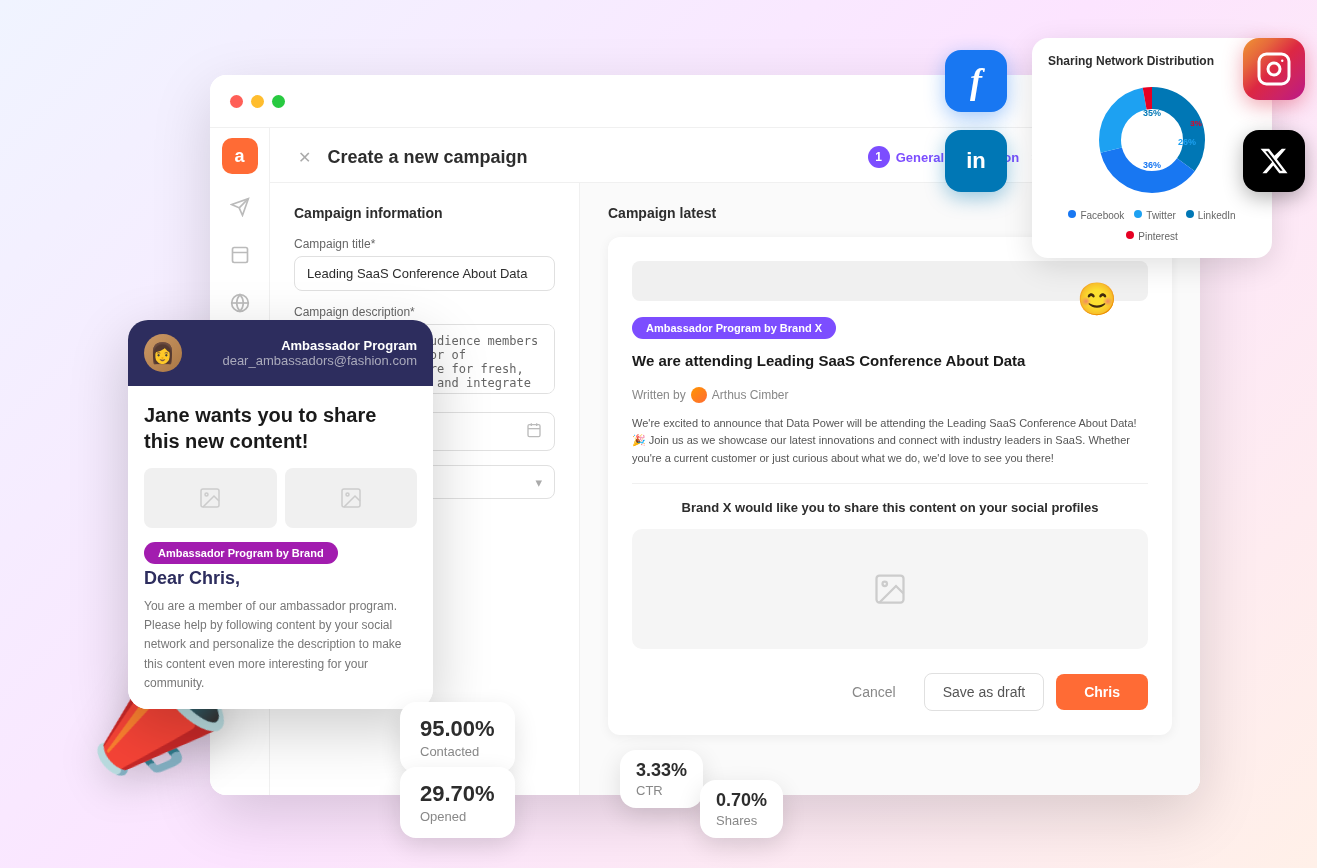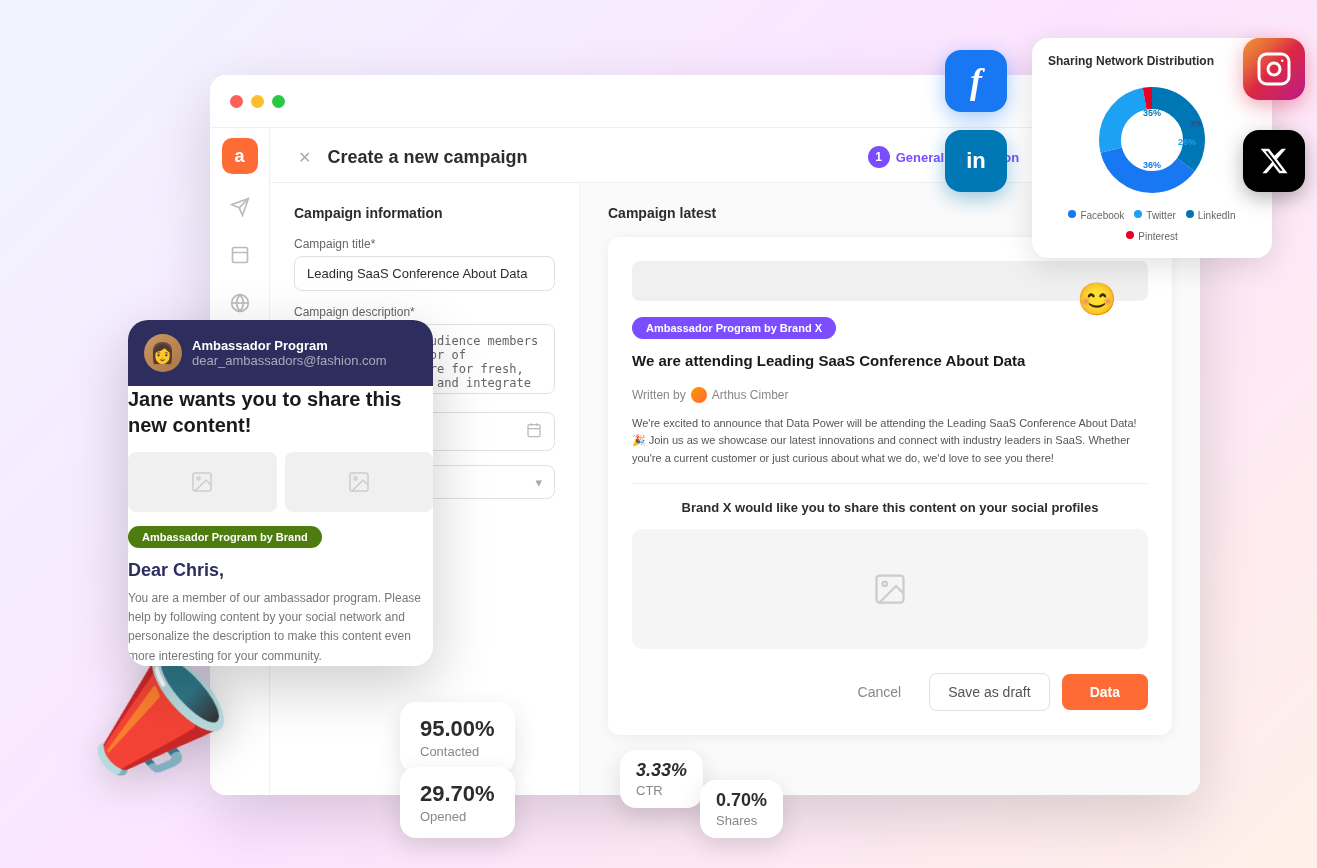--- a/index.html
+++ b/index.html
@@ -367,25 +367,26 @@
     }
     .mobile-avatar {
       width: 38px; height: 38px;
       border-radius: 50%;
       background: linear-gradient(135deg, #c96, #a74);
       overflow: hidden;
       flex-shrink: 0;
       display: flex; align-items: center; justify-content: center;
       font-size: 20px;
     }
-    .mobile-header-text { flex: 1; }
+    .mobile-header-text { flex: 1; text-align: right; }
     .mobile-brand { font-size: 13px; font-weight: 700; color: #fff; }
     .mobile-email { font-size: 13px; color: #aab; }
 
     .mobile-body {
+      padding: 16px;
       background: #fff;
     }
     .mobile-cta {
       font-size: 20px;
       font-weight: 800;
       color: #1a1a1a;
       margin-bottom: 14px;
       line-height: 1.3;
     }
 
@@ -397,28 +398,28 @@
     .mobile-img-placeholder {
       flex: 1;
       height: 60px;
       background: #f0f0f0;
       border-radius: 8px;
       display: flex; align-items: center; justify-content: center;
       color: #ccc; font-size: 18px;
     }
 
     .mobile-badge {
-      background: #4d7c0f;
+      background: #a21caf;
       color: #fff;
       border-radius: 20px;
       padding: 5px 14px;
       font-size: 11px;
       font-weight: 600;
       display: inline-block;
-      margin-bottom: 12px;
+      margin-bottom: 4px;
     }
 
     .mobile-greeting {
       font-size: 18px;
       font-weight: 800;
       color: #2d2d5e;
       margin-bottom: 8px;
     }
 
     .mobile-text {
@@ -668,21 +669,21 @@
               <svg width="36" height="36" viewBox="0 0 24 24" fill="none" stroke="#ccc" stroke-width="1.5">
                 <rect x="3" y="3" width="18" height="18" rx="2"></rect>
                 <circle cx="8.5" cy="8.5" r="1.5"></circle>
                 <polyline points="21 15 16 10 5 21"></polyline>
               </svg>
             </div>
 
             <div class="action-row">
               <button class="btn-cancel">Cancel</button>
               <button class="btn-draft">Save as draft</button>
-              <button class="btn-next">Data</button>
+              <button class="btn-next">Chris</button>
             </div>
           </div>
         </div>
       </div>
     </div>
   </div>
 </div>
 
 <div class="mobile-card">
   <div class="mobile-header">
@@ -782,21 +783,21 @@
 
 <div class="stats-badge stats-contact">
   <div class="stats-value">95.00%</div>
   <div class="stats-label">Contacted</div>
 </div>
 <div class="stats-badge stats-opened">
   <div class="stats-value">29.70%</div>
   <div class="stats-label">Opened</div>
 </div>
 <div class="stats-badge" style="left:620px;bottom:60px;padding:10px 16px;">
-  <div class="stats-value" style="font-size:18px;font-style:italic;">3.33%</div>
+  <div class="stats-value" style="font-size:18px;">3.33%</div>
   <div class="stats-label">CTR</div>
 </div>
 <div class="stats-badge" style="left:700px;bottom:30px;padding:10px 16px;">
   <div class="stats-value" style="font-size:18px;">0.70%</div>
   <div class="stats-label">Shares</div>
 </div>
 
 <div class="emoji-smile">😊</div>
 
 </body></html>

